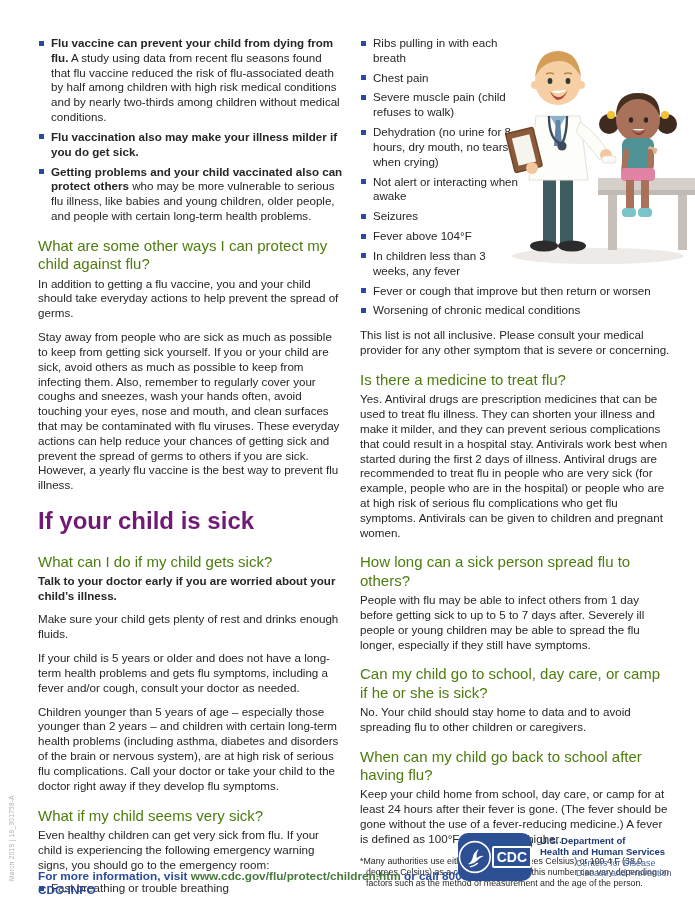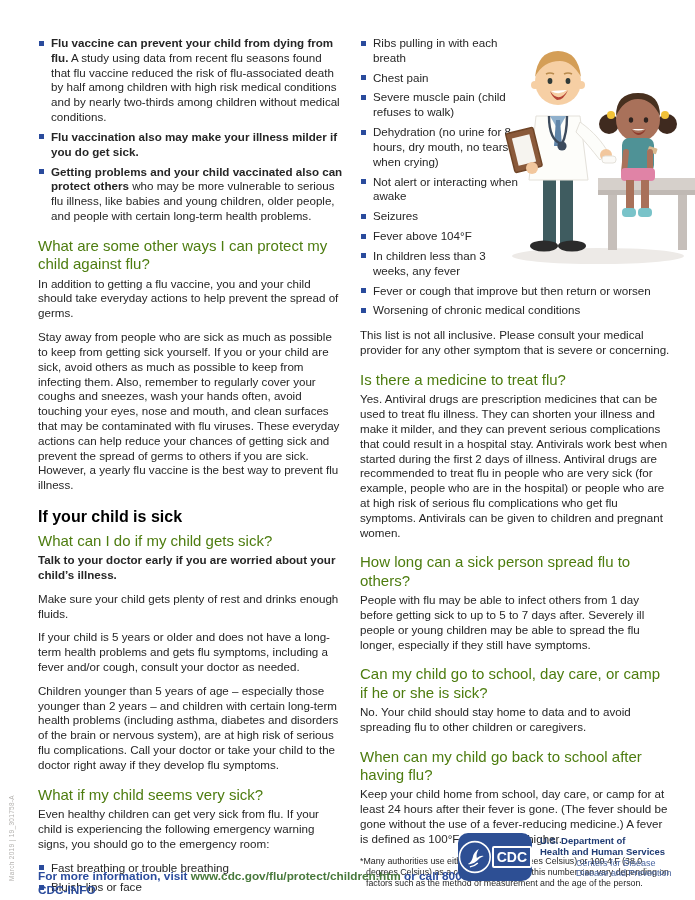--- a/index.html
+++ b/index.html
@@ -24,22 +24,22 @@
   ul.bullets li::before {
     content:""; position:absolute; left:1px; top:4.5px;
     width:5px; height:5px; background:#2a4b9c;
   }
 
   .q-heading {
     color:#4d7c0f; font-weight:normal; font-size:15px; line-height:1.22;
     margin:13px 0 3px;
   }
   .big-heading {
-    color:#000000; font-weight:bold; font-size:16px; line-height:1.1;
-    margin:15px 0 6px;
+    color:#701a75; font-weight:bold; font-size:24px; line-height:1.1;
+    margin:15px 0 18px;
   }
   .bold-para { font-weight:bold; }
 
   
   .illo-spacer { float:right; width:152px; height:245px; }
   .illo-wrap { position:absolute; left:502px; top:30px; width:193px; height:237px; }
 
   
   .footnote {
     font-size:8.8px; line-height:1.3; margin-top:2px;

